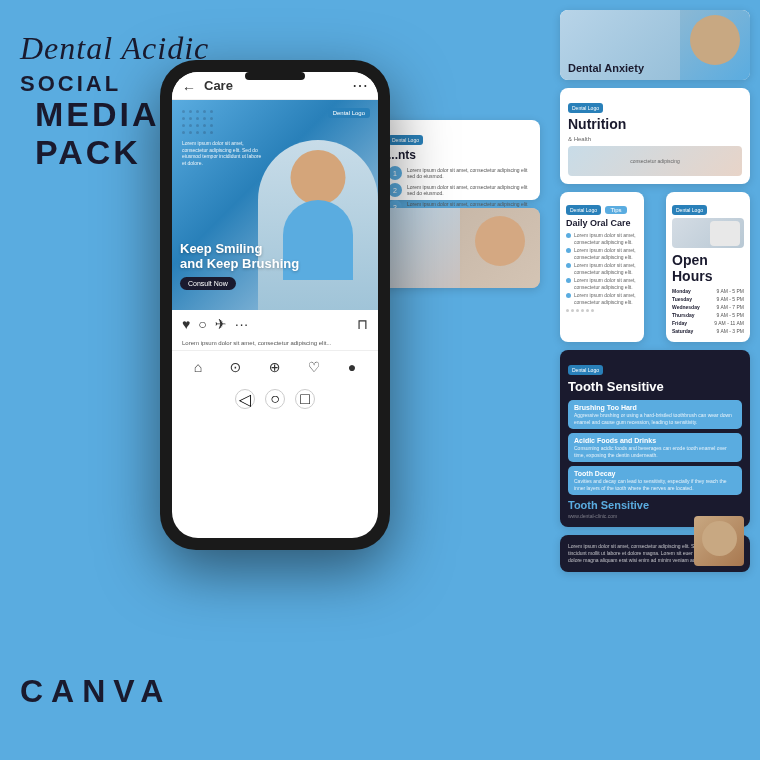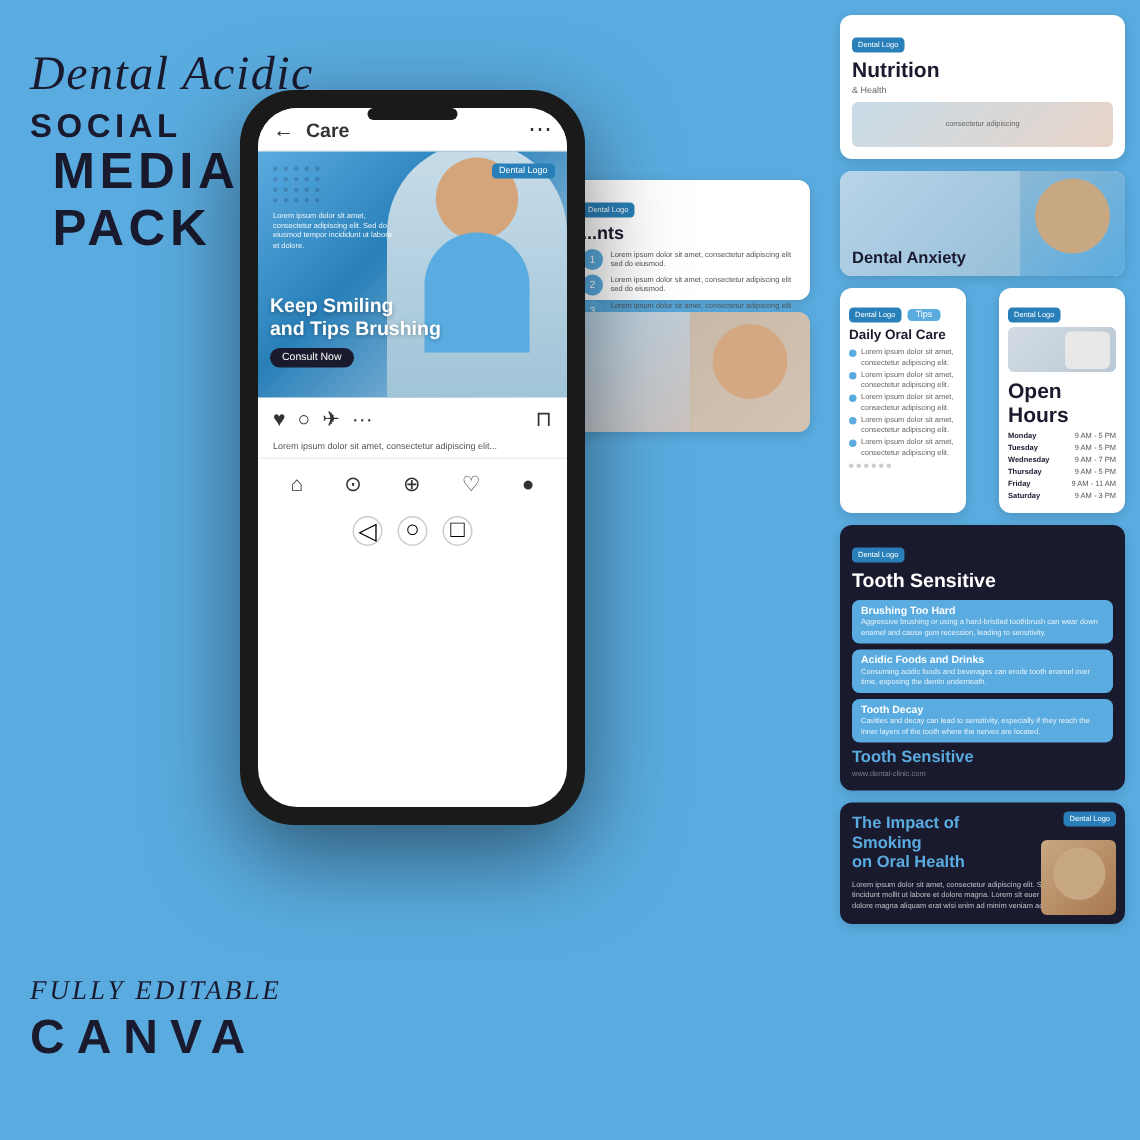--- a/index.html
+++ b/index.html
@@ -164,21 +164,21 @@
     }
 
     .profile-name {
       font-size: 9px;
       font-weight: bold;
       color: #333;
     }
 
     .post-image {
       width: 100%;
-      height: 164px;
+      height: 210px;
       background: linear-gradient(135deg, #5aace0 0%, #2980b9 40%, #c0d8ea 100%);
       position: relative;
       overflow: hidden;
     }
 
     .post-text-overlay {
       position: absolute;
       bottom: 20px;
       left: 8px;
     }
@@ -553,21 +553,20 @@
 </head>
 <body>
 
 <div class="left-panel">
   <div class="title-dental-clinic">Dental Acidic</div>
   <div class="title-social">SOCIAL</div>
   <div class="title-media-pack">MEDIA PACK</div>
 </div>
 
 <div class="bottom-left">
-  <div class="fully-editable">FULLY EDITABLE</div>
   <div class="canva-text">CANVA</div>
 </div>
 
 <div class="phone-container">
   <div class="phone-frame">
     <div class="phone-notch"></div>
     <div class="phone-screen">
 
 
       <div class="phone-nav">
@@ -606,21 +605,21 @@
           <div style="position:absolute;top:60px;left:50%;transform:translateX(-50%);width:70px;height:80px;background:#5aace0;border-radius:35px 35px 0 0;"></div>
         </div>
 
         <div style="position:absolute;top:40px;left:10px;width:80px;">
           <p style="font-size:5px;color:rgba(255,255,255,0.9);line-height:1.3;">Lorem ipsum dolor sit amet, consectetur adipiscing elit. Sed do eiusmod tempor incididunt ut labore et dolore.</p>
         </div>
 
         <div class="post-text-overlay">
           <div class="post-headline">
             <span>Keep Smiling</span><br>
-            <span>and Tips Brushing</span>
+            <span>and Keep Brushing</span>
           </div>
           <div class="post-btn">Consult Now</div>
         </div>
         <div class="post-logo-badge">Dental Logo</div>
       </div>
 
       <div class="post-actions">
         <span class="action-icon">♥</span>
         <span class="action-icon">○</span>
         <span class="action-icon">✈</span>
@@ -644,36 +643,36 @@
         <div class="home-ind-btn">◁</div>
         <div class="home-ind-btn">○</div>
         <div class="home-ind-btn">□</div>
       </div>
     </div>
   </div>
 </div>
 
 <div class="cards-container">
 
+  <div class="card">
+    <div class="card-dental-anxiety">
+      <div style="position:absolute;top:6px;right:6px;background:#2980b9;color:#fff;font-size:5px;padding:2px 4px;border-radius:3px;">Dental Logo</div>
+      <div style="position:absolute;top:0;right:0;width:70px;height:70px;background:linear-gradient(135deg,#8bb8d4,#5aace0);border-radius:0 8px 0 0;overflow:hidden;">
+        <div style="width:50px;height:50px;background:#c8a882;border-radius:50%;margin:5px auto;"></div>
+      </div>
+      <span class="card-dental-anxiety-title">Dental Anxiety</span>
+    </div>
+  </div>
+
   <div class="card card-nutrition-full">
     <div style="background:#2980b9;color:#fff;font-size:5px;padding:2px 4px;border-radius:3px;display:inline-block;margin-bottom:3px;">Dental Logo</div>
     <div class="nutrition-title">Nutrition</div>
     <div style="font-size:6px;color:#666;">&amp; Health</div>
     <div style="height:30px;background:linear-gradient(135deg,#c8dce8,#e8d4c8);border-radius:4px;margin-top:4px;display:flex;align-items:center;justify-content:center;">
       <span style="font-size:5px;color:#666;">consectetur adipiscing</span>
-    </div>
-  </div>
-
-  <div class="card">
-    <div class="card-dental-anxiety">
-      <div style="position:absolute;top:6px;right:6px;background:#2980b9;color:#fff;font-size:5px;padding:2px 4px;border-radius:3px;">Dental Logo</div>
-      <div style="position:absolute;top:0;right:0;width:70px;height:70px;background:linear-gradient(135deg,#8bb8d4,#5aace0);border-radius:0 8px 0 0;overflow:hidden;">
-        <div style="width:50px;height:50px;background:#c8a882;border-radius:50%;margin:5px auto;"></div>
-      </div>
-      <span class="card-dental-anxiety-title">Dental Anxiety</span>
     </div>
   </div>
 
   <div class="cards-row">
     <div class="card-daily-oral">
       <div style="background:#2980b9;color:#fff;font-size:5px;padding:2px 4px;border-radius:3px;display:inline-block;margin-bottom:3px;">Dental Logo</div>
       <div class="tips-badge">Tips</div>
       <div class="card-section-title">Daily Oral Care</div>
       <div>
         <div class="care-list-item">
@@ -756,25 +755,20 @@
     <div class="tooth-cause">
       <div class="tooth-cause-title">Tooth Decay</div>
       <div class="tooth-cause-text">Cavities and decay can lead to sensitivity, especially if they reach the inner layers of the tooth where the nerves are located.</div>
     </div>
     <div class="tooth-bottom-label">Tooth Sensitive</div>
     <div style="font-size:5px;color:rgba(255,255,255,0.4);margin-top:2px;">www.dental-clinic.com</div>
   </div>
 
   <div class="card-smoking">
     <div class="dental-logo-badge">Dental Logo</div>
-    <div class="smoking-title">
-      <span>The Impact of</span><br>
-      <span style="color:#5aace0;">Smoking</span><br>
-      <span>on Oral Health</span>
-    </div>
     <div class="smoking-text">Lorem ipsum dolor sit amet, consectetur adipiscing elit. Sed tye euismod tincidunt mollit ut labore et dolore magna. Lorem sit euer mollipar at labore at dolore magna aliquam erat wisi enim ad minim veniam adipiscing.</div>
     <div style="position:absolute;bottom:6px;right:6px;width:50px;height:50px;background:linear-gradient(135deg,#c8a882,#a87850);border-radius:4px;overflow:hidden;">
       <div style="width:35px;height:35px;background:#c8a882;border-radius:50%;margin:5px auto;"></div>
     </div>
   </div>
 </div>
 
 <div class="middle-cards">
   <div class="card-appointments" style="background:#fff;border-radius:8px;padding:8px;box-shadow:0 2px 8px rgba(0,0,0,0.15);">
     <div style="background:#2980b9;color:#fff;font-size:5px;padding:2px 4px;border-radius:3px;display:inline-block;margin-bottom:3px;">Dental Logo</div>

